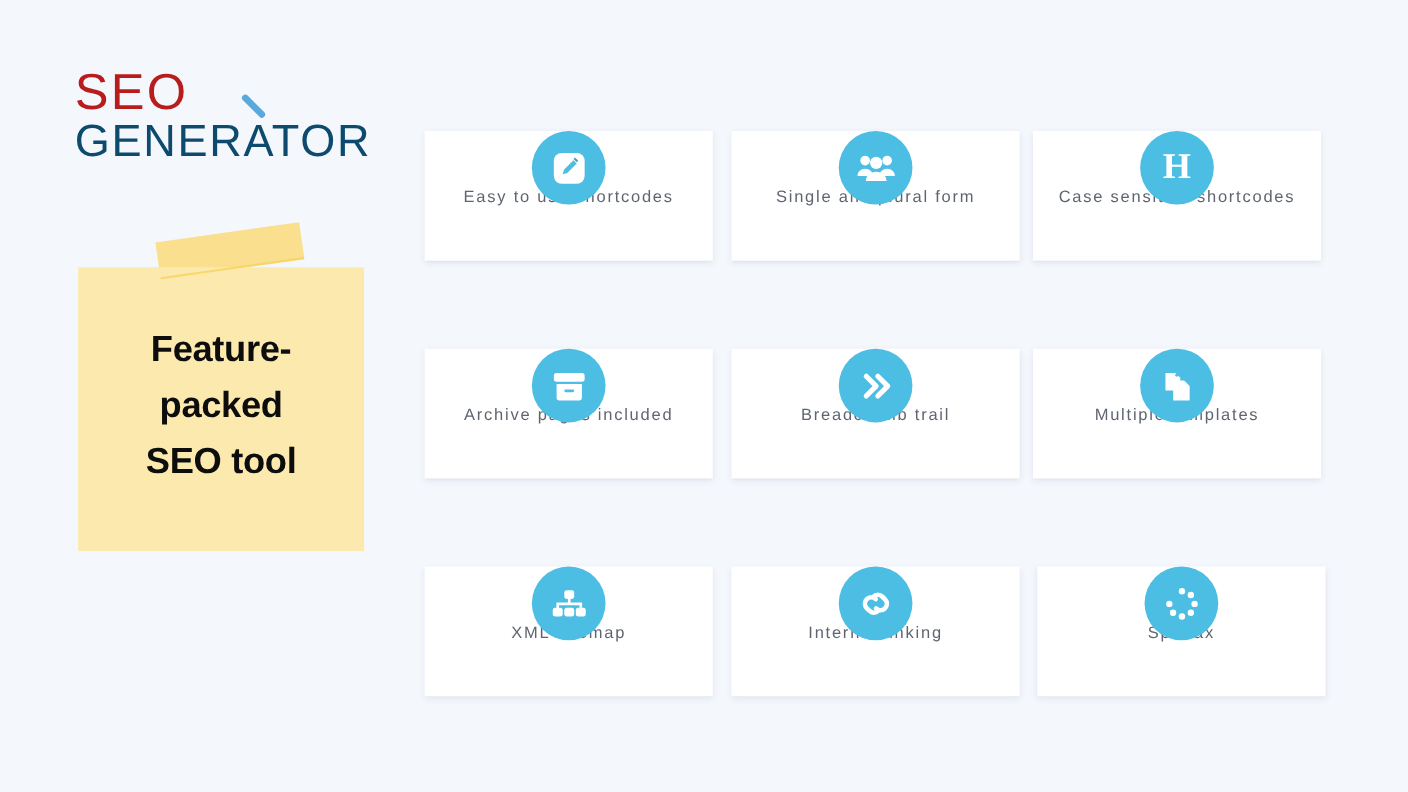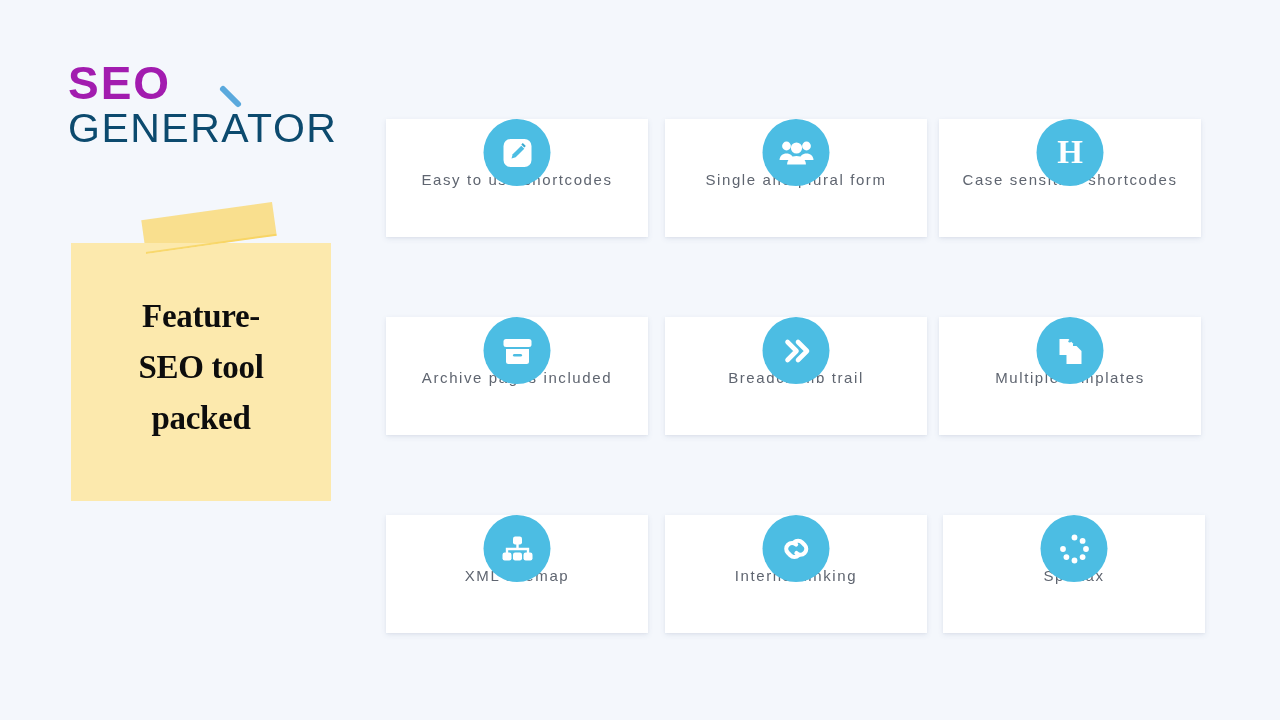--- a/index.html
+++ b/index.html
@@ -10,22 +10,22 @@
     overflow: hidden;
   }
   .stage { position: relative; width: 1280px; height: 720px; }
 
   
   .logo { position: absolute; left: 68px; top: 62px; }
   .logo-seo {
     position: relative;
     font-size: 46px;
     letter-spacing: 2px;
-    color: #a21caf;
-    font-weight: 700;
+    color: #b91c1c;
+    font-weight: 400;
     line-height: 42px;
     display: block;
   }
   .logo-glass {
     position: absolute;
     left: 150px; top: 22px;
     width: 26px; height: 26px;
   }
   .logo-glass svg { display: block; }
   .logo-gen {
@@ -63,21 +63,21 @@
   }
   .note-text {
     position: absolute;
     left: 0; right: 0; top: 48px;
     text-align: center;
     font-size: 33px;
     font-weight: bold;
     line-height: 51px;
     color: #0d0d0d;
     letter-spacing: -0.3px;
-    font-family: Liberation Serif, serif;
+    font-family: Liberation Sans, sans-serif;
   }
 
   
   .grid { position: absolute; left: 386px; top: 86px; width: 830px; }
   .row { position: relative; height: 198px; }
   .card-cell { position: absolute; width: 262px; }
   .card {
     position: relative;
     background: #ffffff;
     height: 118px;
@@ -131,22 +131,22 @@
     </span>
     <span class="logo-gen">GENERATOR</span>
   </div>
 
   <div class="note-wrap">
     <div class="tape"></div>
     <div class="note"></div>
     <div class="tape-over"></div>
     <div class="note-text">
       <div>Feature-</div>
+      <div>packed</div>
       <div>SEO tool</div>
-      <div>packed</div>
     </div>
   </div>
 
   <div class="grid">
 
     <div class="row">
       <div class="card-cell" style="left:0px;">
         <div class="card">
           <div class="icon-badge">
             <svg width="34" height="34" viewBox="0 0 34 34">

